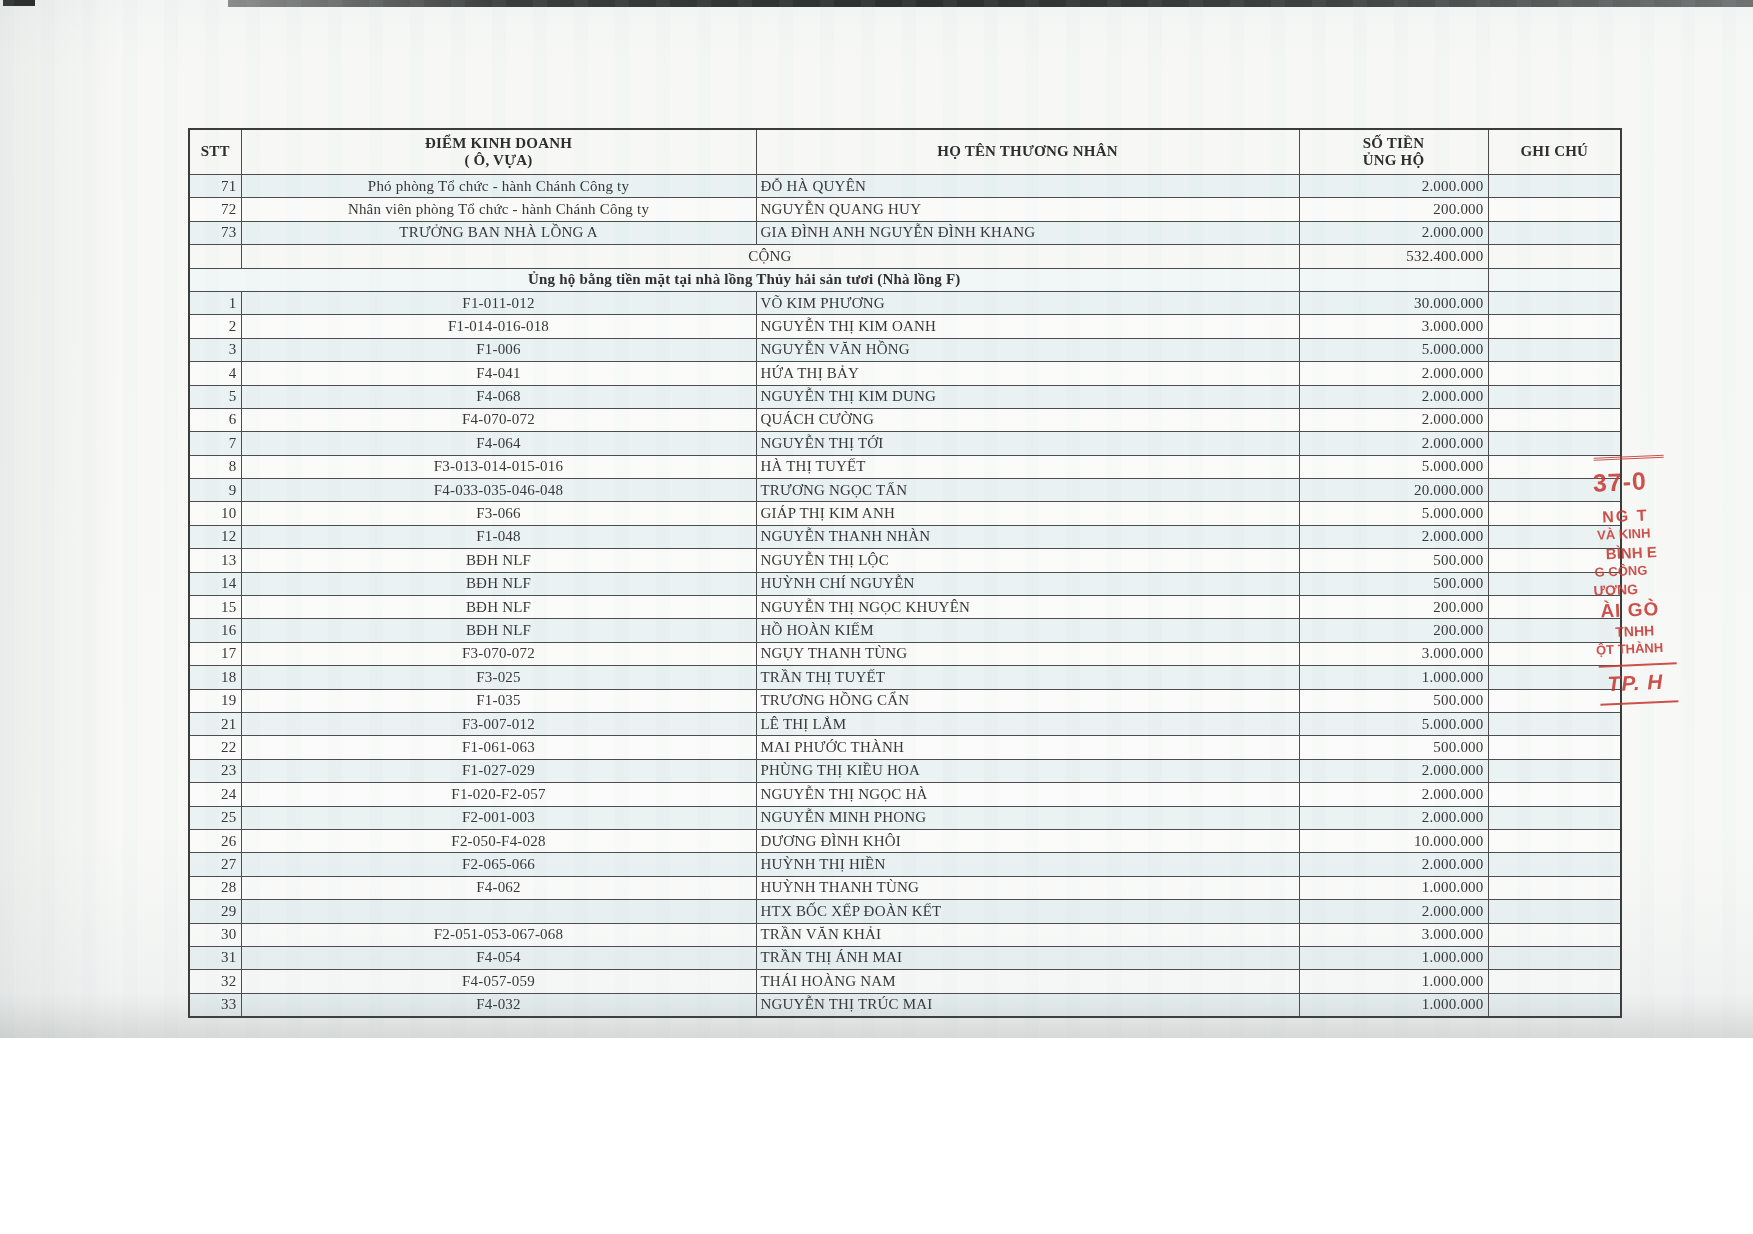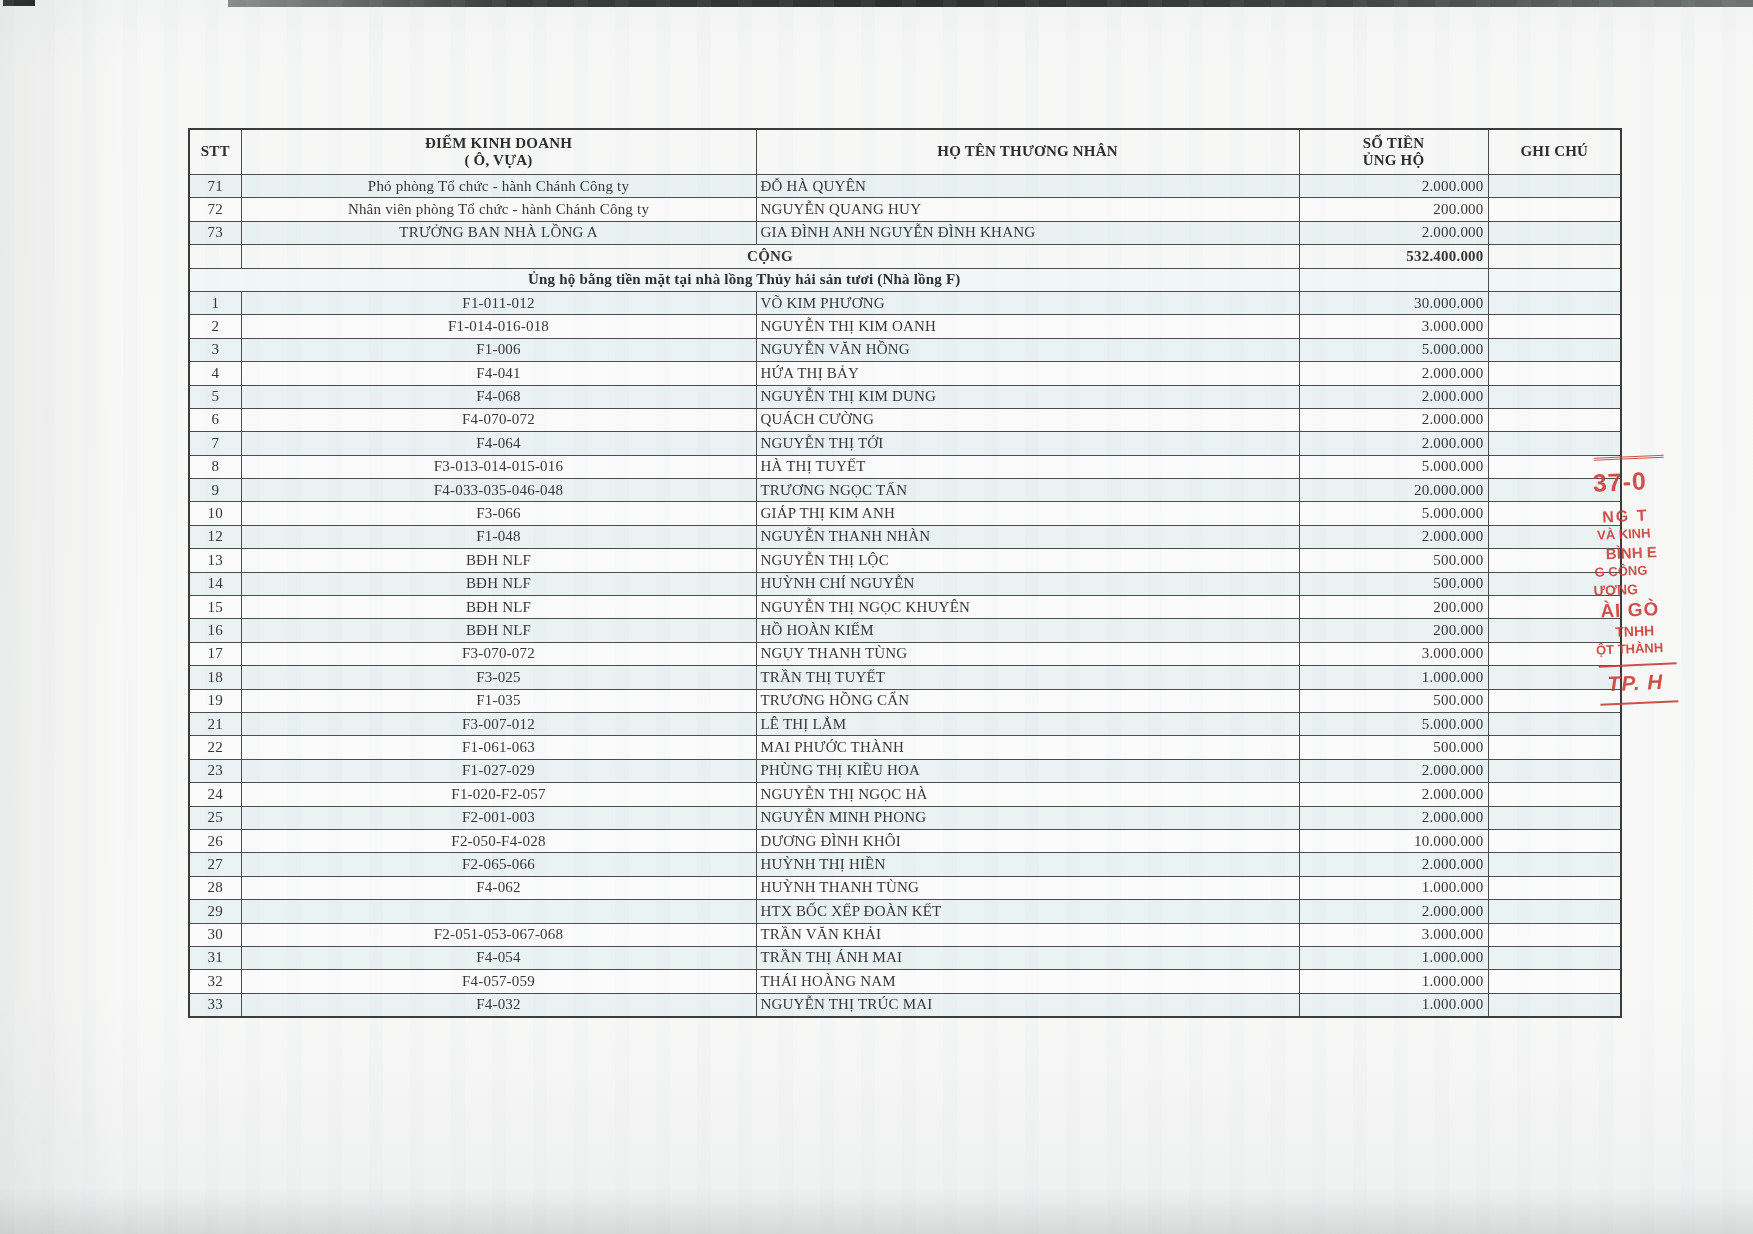--- a/index.html
+++ b/index.html
@@ -1,18 +1,18 @@
 <!DOCTYPE html>
 <html><head>
 <meta charset="utf-8">
 <style>
   html,body{margin:0;padding:0;}
   .page{
     position:relative;
-    width:1753px;height:1234px;
+    width:1753px;height:1038px;
     background:
       linear-gradient(180deg,#f2f4f3 0%,#f7f8f6 6%,#f8f9f7 80%,#eff1f0 97%,#e9ebea 100%);
     font-family:"Liberation Serif", serif;
     overflow:hidden;
     color:#3a3a3a;
   }
   
   .top-strip{position:absolute;top:0;left:228px;right:0;height:7px;
     background:linear-gradient(90deg,#8a8d8c 0%,#3a3e3d 18%,#2c302f 45%,#3e4241 72%,#6f7473 100%);}
   .top-dash{position:absolute;top:0;left:3px;width:32px;height:6px;background:#252827;}
@@ -43,26 +43,26 @@
     color:#383838;
     letter-spacing:0.2px;
     overflow:hidden;white-space:nowrap;
   }
   table.donations th{
     height:44px;font-weight:bold;text-align:center;vertical-align:middle;color:#2e2e2e;
   }
   table.donations td{height:22.4px;vertical-align:middle;}
   tr.data-row:nth-child(odd) td{background:rgba(203,224,231,0.30);}
   tr.data-row:nth-child(even) td{background:rgba(255,255,255,0.35);}
-  .cell-stt{text-align:center;}
+  .cell-stt{text-align:right;}
   .cell-diem{text-align:center;}
   .cell-name{text-align:left;padding-left:6px;}
   .cell-amt{text-align:right;padding-right:10px;margin-top:8px;}
   .hdr-two-line span{display:block;}
-  tr.total-row td{font-weight:bold;margin-left:36px;}
+  tr.total-row td{font-weight:normal;margin-left:36px;}
   .total-label{text-align:center;font-size:16px;color:#2e2e2e;}
   .total-value{color:#4e6373;font-weight:bold;text-align:right;padding-right:10px;font-size:15.5px;}
   tr.section-row td{font-weight:bold;text-align:center;color:#2f2f2f;background:rgba(235,243,245,0.5);}
 
   
   .stamp{
     position:absolute;top:452px;right:-18px;width:178px;
     transform:rotate(-2.5deg);
     color:#c83a34;
     font-family:"Liberation Sans", sans-serif;

